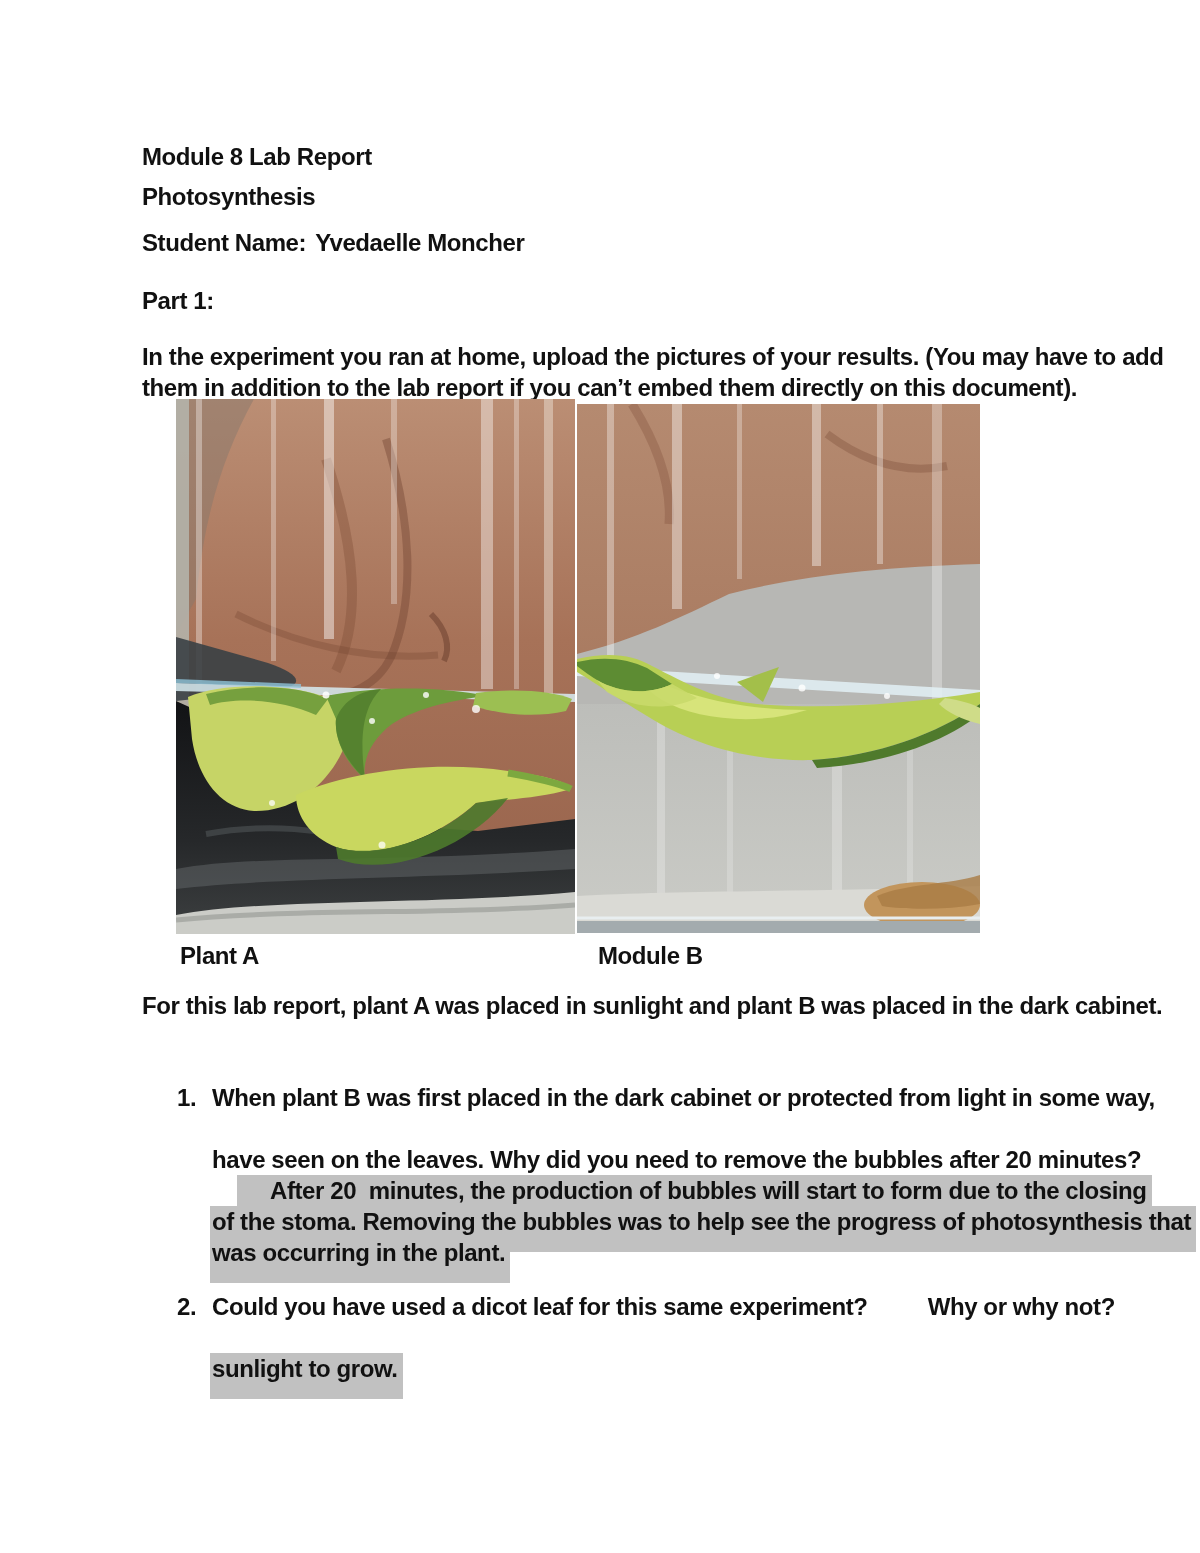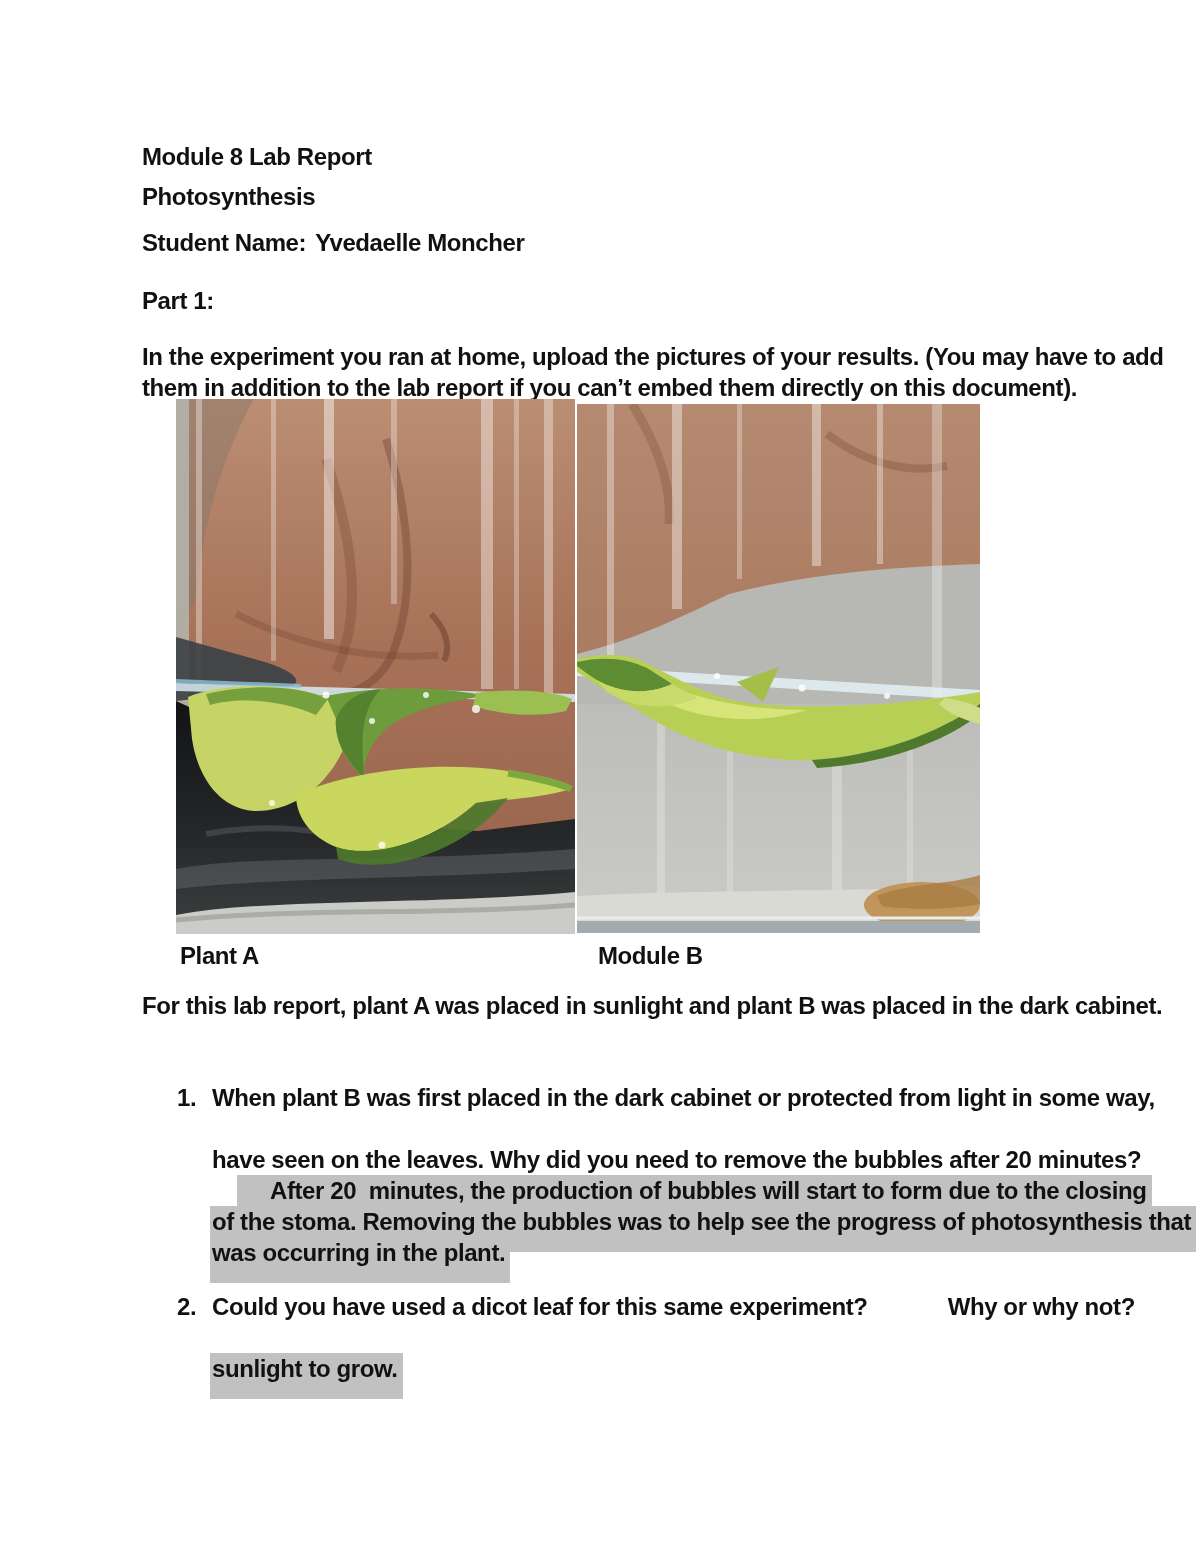--- a/index.html
+++ b/index.html
@@ -20,21 +20,21 @@
   }
   .t { position: absolute; white-space: pre; }
   .hl {
     background: var(--hl);
     padding: 2px 5px 17px 2px;
     margin-left: -2px;
   }
   .photo { position: absolute; overflow: hidden; }
   .photo svg { display: block; width: 100%; height: 100%; }
   .gap2 { margin-left: 9px; }
-  .tabgap { margin-left: 80px; }
+  .tabgap { margin-left: 60px; }
 </style>
 </head>
 <body>
 
 <div class="page">
 
   <div class="t" style="left:142px; top:141px">Module 8 Lab Report</div>
   <div class="t" style="left:142px; top:181px">Photosynthesis</div>
 
   <div class="t" style="left:142px; top:227px"><span>Student Name:</span><span class="gap2">Yvedaelle Moncher</span></div>

